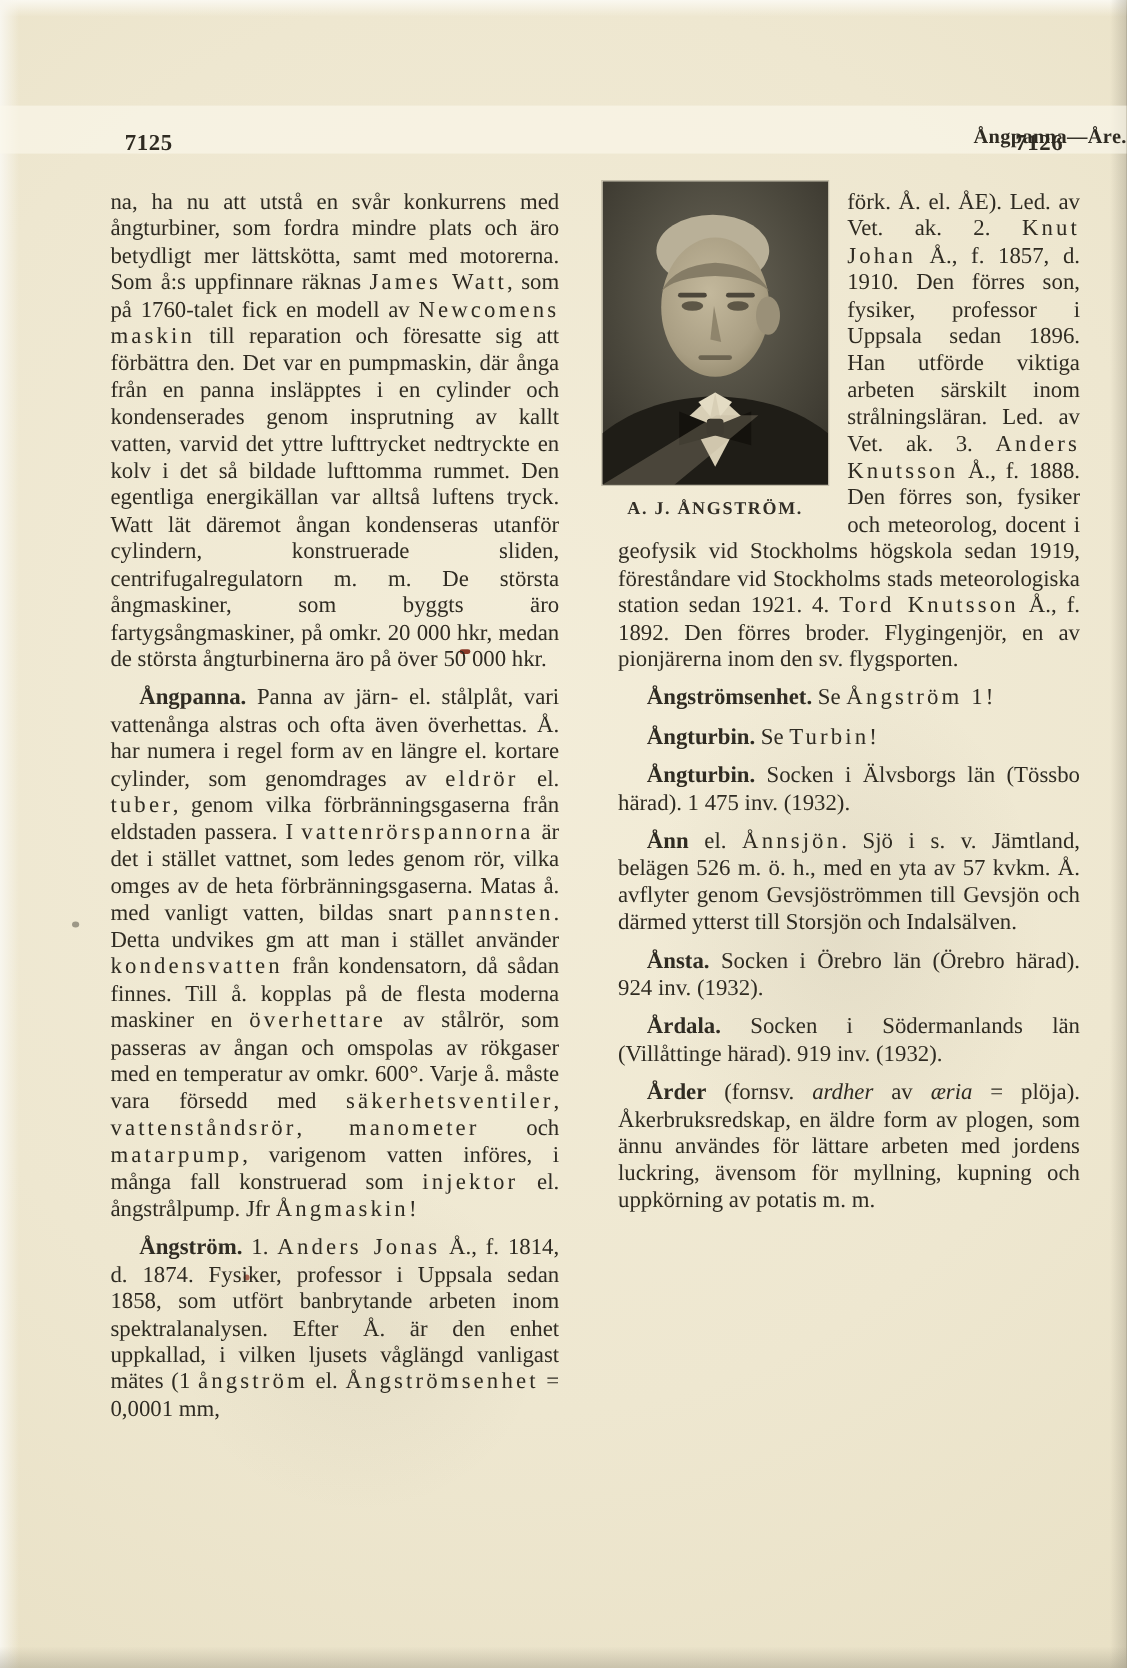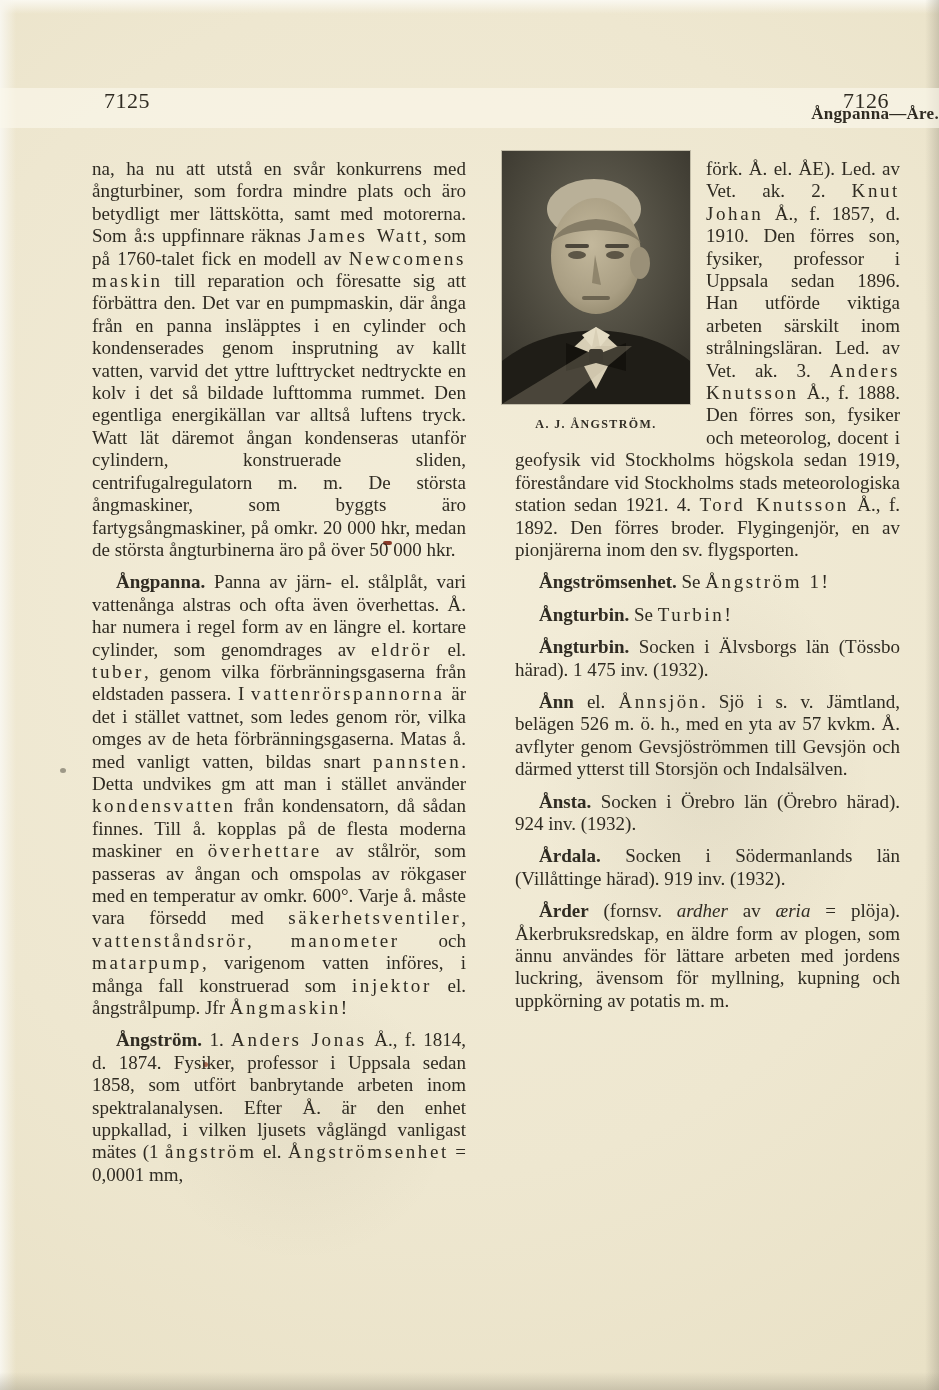--- a/index.html
+++ b/index.html
@@ -24,39 +24,39 @@
     background:radial-gradient(closest-side,rgba(118,108,86,.10),rgba(118,108,86,0));}
   .ghost-b{left:150px;top:980px;width:300px;height:280px;
     background:radial-gradient(closest-side,rgba(118,108,86,.07),rgba(118,108,86,0));}
   .speck-red{position:absolute;left:383px;top:541px;width:9px;height:4px;
     background:#8a3a28;border-radius:2px;}
   .speck-red2{position:absolute;left:203px;top:1062px;width:5px;height:5px;
     background:#9a4b35;border-radius:50%;opacity:.8;}
   .speck-gray{position:absolute;left:60px;top:768px;width:6px;height:5px;
     background:rgba(90,85,72,.55);border-radius:50%;}
 
-  .page-num{position:absolute;top:88px;font-size:22px;font-weight:normal;letter-spacing:.5px;}
+  .page-num{position:absolute;top:109px;font-size:19px;font-weight:bold;letter-spacing:.5px;}
   .page-num.left{left:104px;}
   .page-num.right{left:820px;width:92px;text-align:center;}
   .running-head{position:absolute;top:104px;left:60px;right:0;text-align:right;
     font-size:17px;font-weight:bold;letter-spacing:.3px;}
 
   .col{position:absolute;top:148px;text-align:justify;font-size:19px;line-height:22.4px;}
   .col-left{left:82px;width:394px;}
   .col-right{left:505px;width:405px;}
   .col p{margin:10px;}
   .col p + p{margin-top:9px;}
   .col p.indent{text-indent:24px;}
   .bold{font-weight:bold;}
   .spaced{letter-spacing:2.6px;}
   .italic{font-style:italic;}
 
   .photo-float{float:left;width:188px;margin:3px 16px 4px -3px;}
   .photo-frame{width:188px;height:253px;display:block;box-shadow:0 0 0 1px rgba(60,55,45,.25);}
-  .photo-caption{text-align:center;font-weight:bold;font-size:12px;letter-spacing:1.4px;
+  .photo-caption{text-align:center;font-weight:bold;font-size:15px;letter-spacing:1.4px;
     padding-top:9px;color:#322e26;text-indent:0;}
 </style>
 </head>
 <body>
 
 <div class="page">
 
   <div class="edge-top"></div>
   <div class="edge-left"></div>
   <div class="edge-right"></div>

